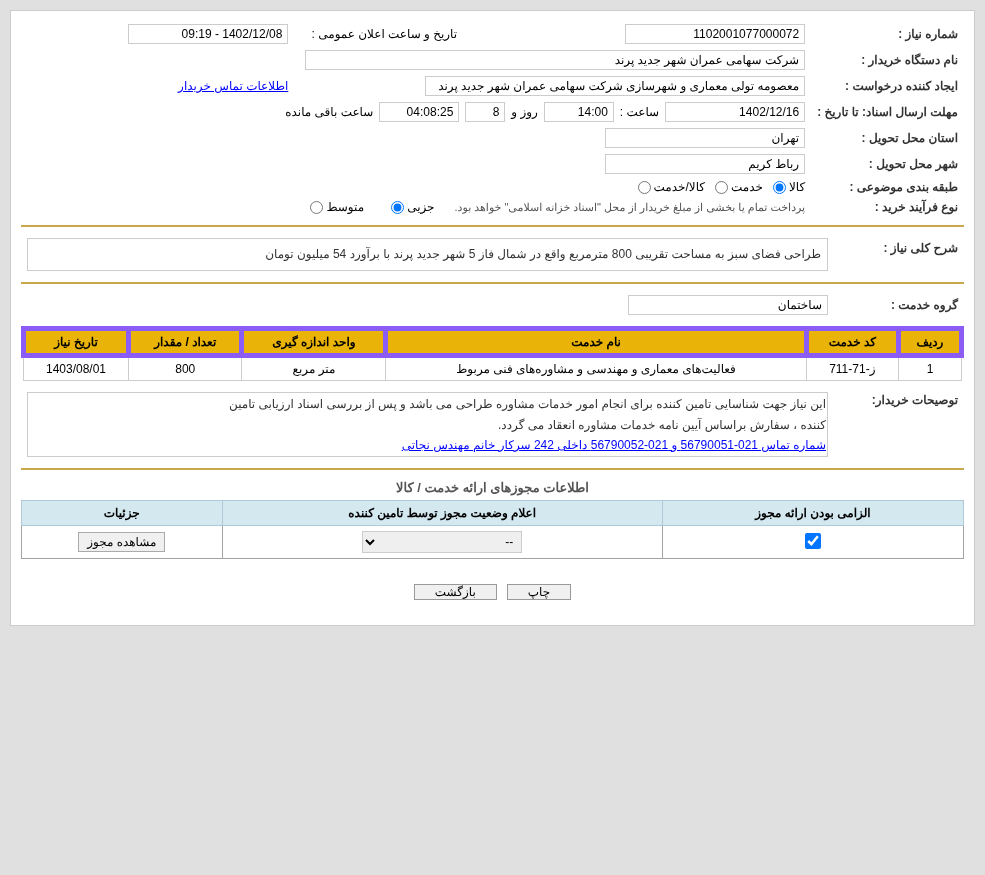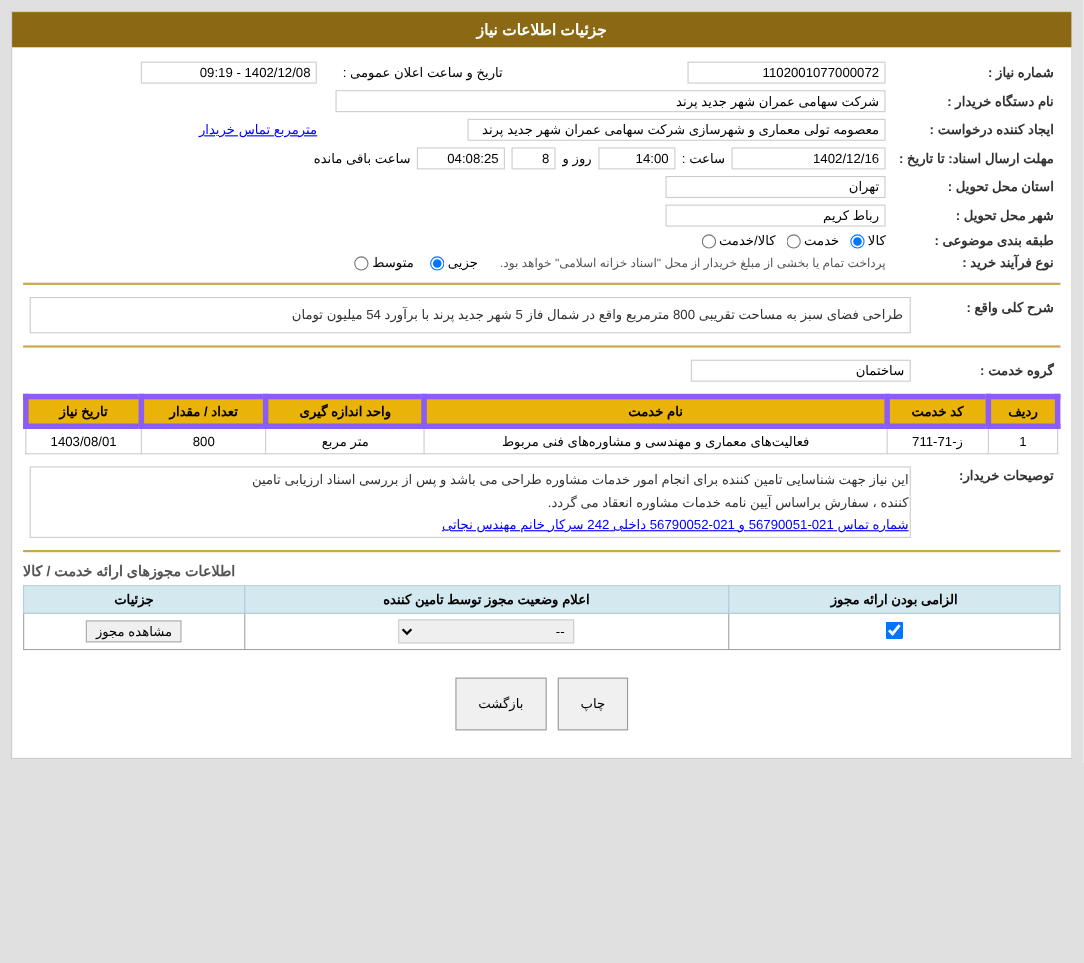--- a/index.html
+++ b/index.html
@@ -126,21 +126,21 @@
       background: #fff;
       font-size: 12px;
       line-height: 1.7;
       color: #333;
       text-align: right;
     }
     .buyer-desc-box .link-blue {
       color: #00f;
     }
     .license-section-title {
-      text-align: left;
+      text-align: center;
       font-size: 13px;
       font-weight: bold;
       color: #555;
       margin: 10px 0 5px 0;
     }
     .license-table {
       width: 100%;
       border-collapse: collapse;
       margin-bottom: 10px;
     }
@@ -175,21 +175,21 @@
       direction: rtl;
     }
     .footer-buttons {
       text-align: center;
       padding: 15px 0;
       display: flex;
       gap: 10px;
       justify-content: center;
     }
     .btn-action {
-      padding: 16px 20px;
+      padding: 0 20px;
       border: 1px solid #999;
       background: #f0f0f0;
       cursor: pointer;
       font-family: Tahoma, Arial, sans-serif;
       font-size: 12px;
     }
     .relative-wrapper {
       position: relative;
     }
     .time-row {
@@ -201,23 +201,20 @@
       width: 16px;
       height: 16px;
     }
   </style>
 </head>
 <body>
 
 <div class="page-wrapper">
   <div class="main-container relative-wrapper">
 
-    <div class="header-bar">
-      <span>جزئیات اطلاعات نیاز</span>
-    </div>
 
     <div class="content-area">
 
       <table class="info-table">
 
         <tbody>
             <tr>
           <td class="label-cell">شماره نیاز :</td>
           <td class="value-cell">
             <input class="input-field input-date" type="text" value="1102001077000072" readonly="" style="width: 180px;">
@@ -234,21 +231,21 @@
             <input class="input-field" type="text" value="شرکت سهامی عمران شهر جدید پرند" readonly="" style="width: 500px;">
           </td>
         </tr>
 
         <tr>
           <td class="label-cell">ایجاد کننده درخواست :</td>
           <td class="value-cell" colspan="2">
             <input class="input-field" type="text" value="معصومه تولی معماری و شهرسازی شرکت سهامی عمران شهر جدید پرند" readonly="" style="width: 380px;">
           </td>
           <td>
-            <span class="link-blue">مترمربع تماس خریدار</span>
+            <span class="link-blue">اطلاعات تماس خریدار</span>
           </td>
         </tr>
 
         <tr>
           <td class="label-cell">مهلت ارسال اسناد: تا تاریخ :</td>
           <td colspan="3">
             <div class="time-row">
               <input class="input-field input-date" type="text" value="1402/12/16" readonly="" style="">
               <span>ساعت :</span>
               <input class="input-field" type="text" value="14:00" readonly="" style="width: 70px;">
@@ -291,21 +288,21 @@
                 <input type="radio" name="category" checked="" style="">
               </div>
             </div>
           </td>
         </tr>
 
         <tr>
           <td class="label-cell">نوع فرآیند خرید :</td>
           <td colspan="3">
             <div style="display:flex; align-items:center; gap:20px; flex-direction:row-reverse; justify-content:flex-end;">
-              <div style="display:flex; flex-direction:row-reverse; gap:15px; align-items:flex-start;">
+              <div style="display:flex; flex-direction:row-reverse; gap:27px; align-items:flex-start;">
                 <div class="radio-item">
                   <label>متوسط</label>
                   <input type="radio" name="purchase" style="">
                 </div>
                 <div class="radio-item">
                   <label>جزیی</label>
                   <input type="radio" name="purchase" checked="" style="">
                 </div>
               </div>
               <span class="notice-text">پرداخت تمام یا بخشی از مبلغ خریدار از محل "اسناد خزانه اسلامی" خواهد بود.</span>
@@ -313,21 +310,21 @@
           </td>
         </tr>
       </tbody>
         </table>
 
       <div class="section-divider"></div>
 
       <table class="info-table">
         <tbody>
             <tr>
-          <td class="label-cell" style="vertical-align:top; padding-top:6px;">شرح کلی واقع :</td>
+          <td class="label-cell" style="vertical-align:top; padding-top:6px;">شرح کلی نیاز :</td>
           <td>
             <div class="description-box">طراحی فضای سبز به مساحت تقریبی 800 مترمربع واقع در شمال فاز 5 شهر جدید پرند با برآورد 54 میلیون تومان</div>
           </td>
         </tr>
       </tbody>
         </table>
 
       <div class="section-divider"></div>
 
 

